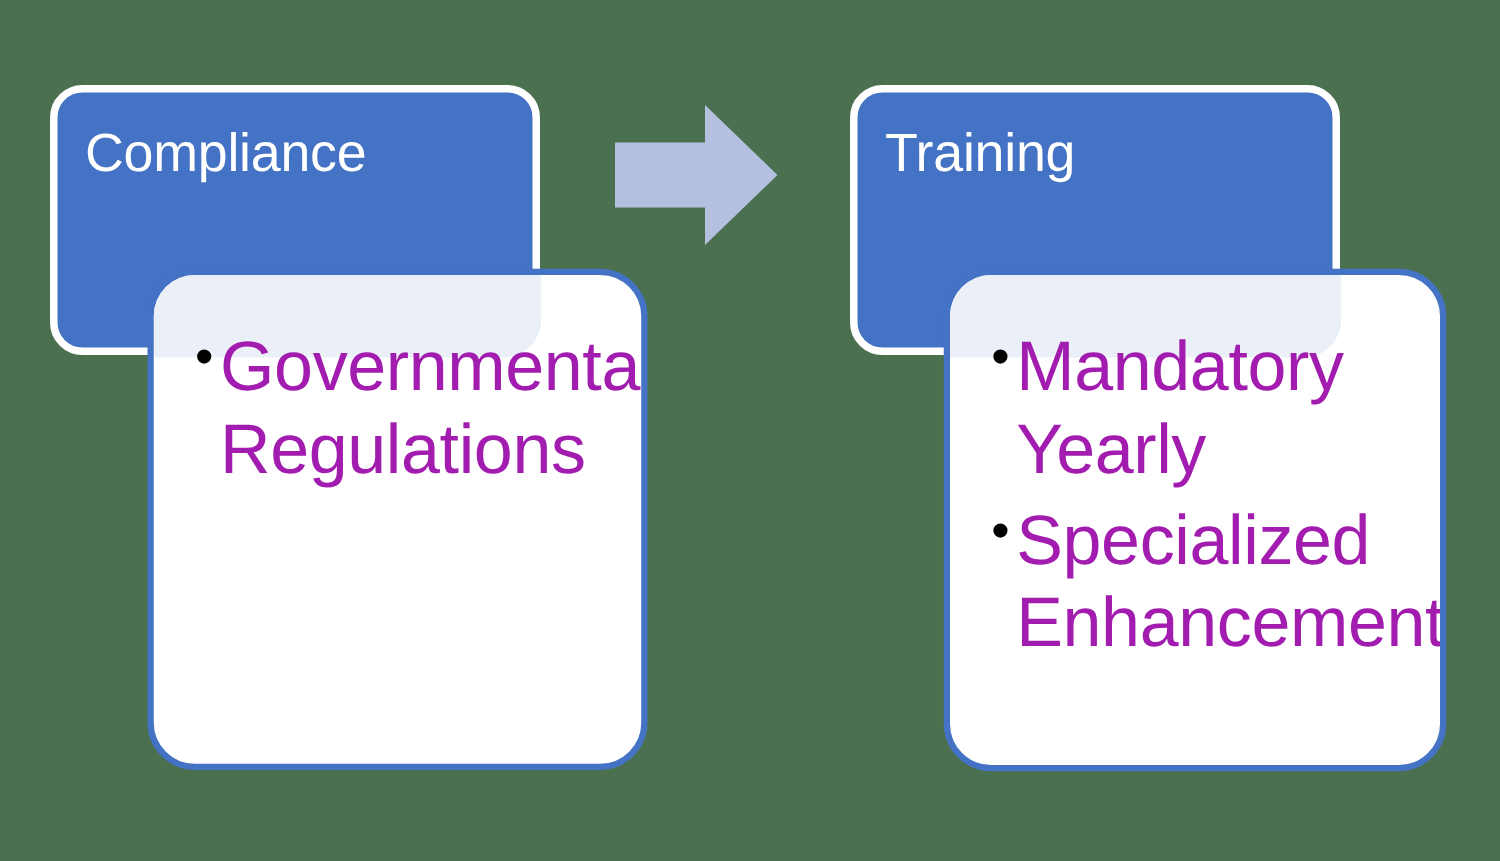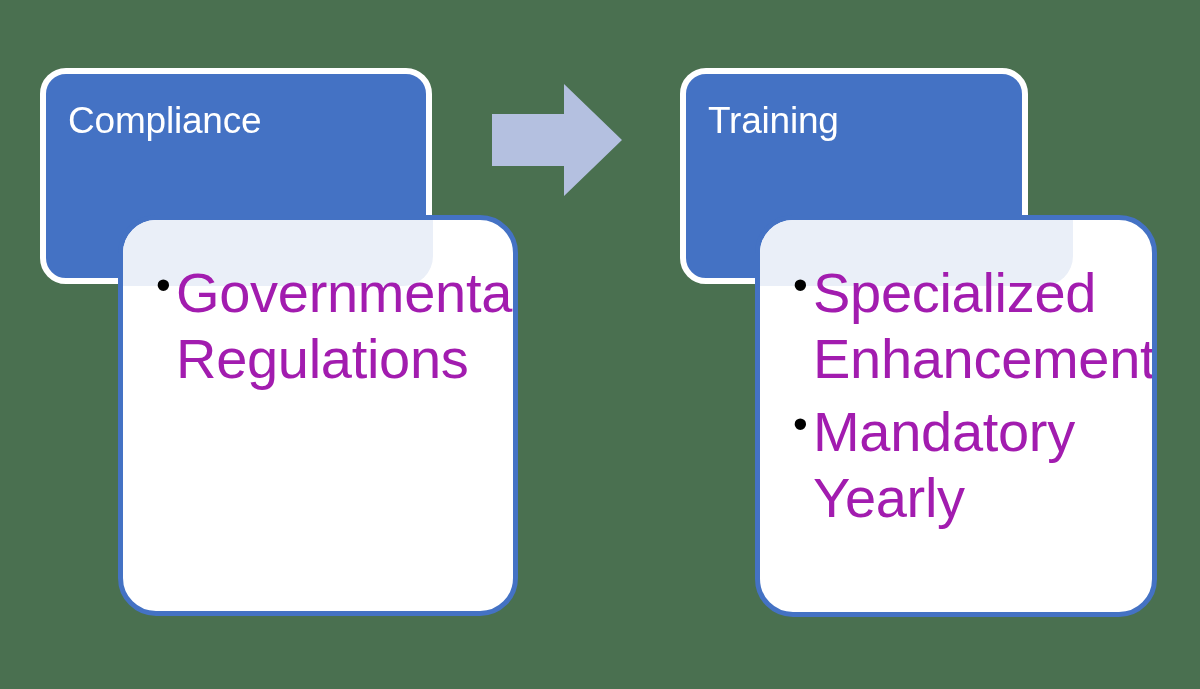--- a/index.html
+++ b/index.html
@@ -28,21 +28,21 @@
     background: #4472C4;
     border: 6px solid #ffffff;
     border-radius: 26px;
     z-index: 1;
   }
   .header-label {
     position: absolute;
     left: 22px;
     top: 27px;
     color: #ffffff;
-    font-size: 37px;
+    font-size: 43px;
     line-height: 1.06;
     font-weight: 400;
     letter-spacing: -0.2px;
     white-space: nowrap;
   }
 
   
   .content-card {
     position: absolute;
     box-sizing: border-box;
@@ -115,25 +115,25 @@
       <li class="bullet-item">Governmental Regulations</li>
     </ul>
   </div>
 
   <div class="arrow-connector" style="left:492px; top:84px; width:130px; height:112px;">
     <svg width="130" height="112" viewBox="0 0 130 112" aria-hidden="true">
       <polygon points="0,30 72,30 72,0 130,56 72,112 72,82 0,82" fill="#B4C0E0"></polygon>
     </svg>
   </div>
 
-  <div class="header-box" style="left:680px; top:68px; width:348px; height:216px;">
+  <div class="header-box" style="left:680px; top:68px; width:392px; height:216px;">
     <div class="header-label">Training</div>
   </div>
 
   <div class="content-card" style="left:755px; top:215px; width:402px; height:402px;">
     <div class="card-tint" style="width:313px; height:66px;"></div>
     <ul class="bullet-list">
+      <li class="bullet-item">Mandatory Yearly</li>
       <li class="bullet-item">Specialized Enhancement</li>
-      <li class="bullet-item">Mandatory Yearly</li>
     </ul>
   </div>
 
 </div>
 
 </body></html>

